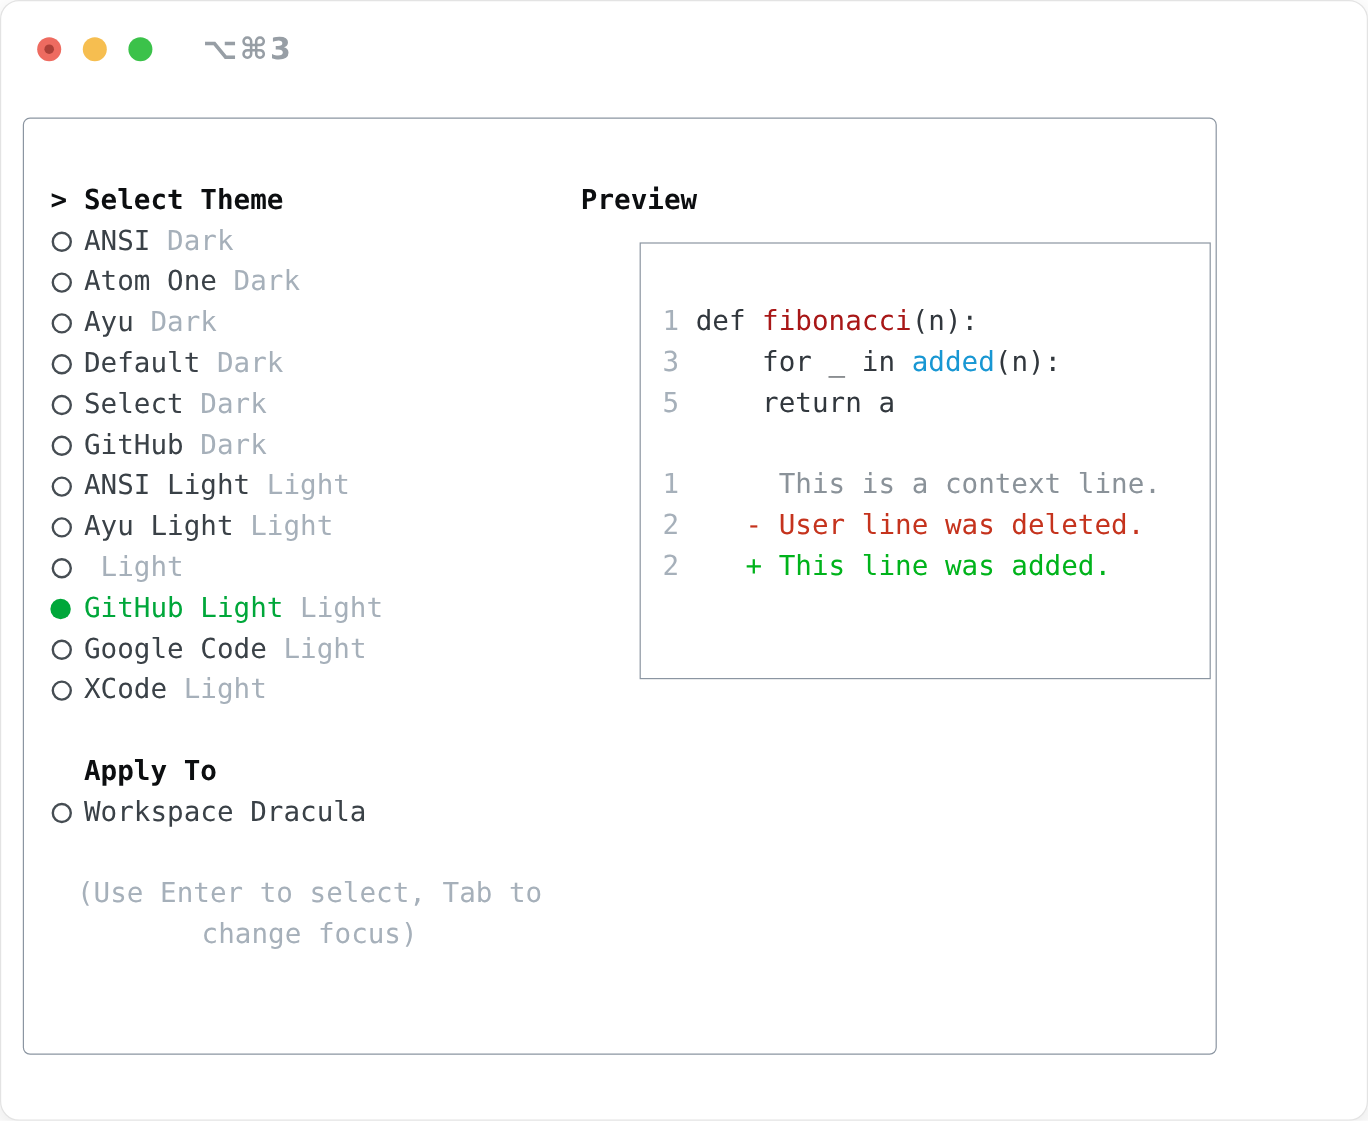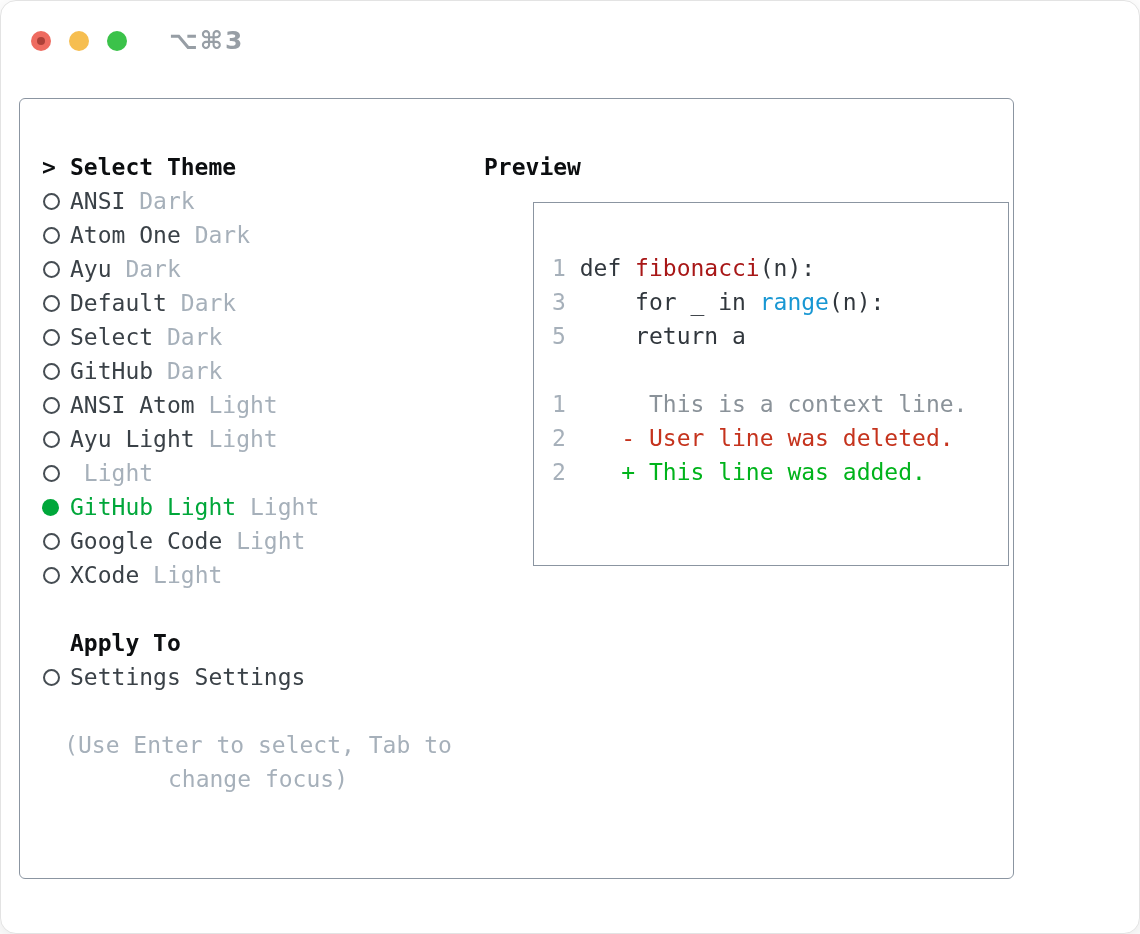--- a/index.html
+++ b/index.html
@@ -106,50 +106,50 @@
         <span class="header-text">Select Theme</span>
       </div>
 
       <div id="theme-items">
           <div class="row"><span class="marker"><span class="bullet"></span></span><span class="label">ANSI</span><span class="variant"> Dark</span></div>
           <div class="row"><span class="marker"><span class="bullet"></span></span><span class="label">Atom One</span><span class="variant"> Dark</span></div>
           <div class="row"><span class="marker"><span class="bullet"></span></span><span class="label">Ayu</span><span class="variant"> Dark</span></div>
           <div class="row"><span class="marker"><span class="bullet"></span></span><span class="label">Default</span><span class="variant"> Dark</span></div>
           <div class="row"><span class="marker"><span class="bullet"></span></span><span class="label">Select</span><span class="variant"> Dark</span></div>
           <div class="row"><span class="marker"><span class="bullet"></span></span><span class="label">GitHub</span><span class="variant"> Dark</span></div>
-          <div class="row"><span class="marker"><span class="bullet"></span></span><span class="label">ANSI Atom</span><span class="variant"> Light</span></div>
+          <div class="row"><span class="marker"><span class="bullet"></span></span><span class="label">ANSI Light</span><span class="variant"> Light</span></div>
           <div class="row"><span class="marker"><span class="bullet"></span></span><span class="label">Ayu Light</span><span class="variant"> Light</span></div>
           <div class="row"><span class="marker"><span class="bullet"></span></span><span class="variant"> Light</span></div>
           <div class="row"><span class="marker"><span class="bullet on"></span></span><span class="label selected">GitHub Light</span><span class="variant"> Light</span></div>
           <div class="row"><span class="marker"><span class="bullet"></span></span><span class="label">Google Code</span><span class="variant"> Light</span></div>
           <div class="row"><span class="marker"><span class="bullet"></span></span><span class="label">XCode</span><span class="variant"> Light</span></div>
         </div>
 
       <div class="spacer"></div>
 
       <div class="row">
         <span class="marker"></span>
         <span class="header-text">Apply To</span>
       </div>
 
       <div id="apply-options">
-          <div class="row"><span class="marker"><span class="bullet"></span></span><span class="label">Settings Settings</span></div>
+          <div class="row"><span class="marker"><span class="bullet"></span></span><span class="label">Workspace Dracula</span></div>
         </div>
 
       <div class="spacer"></div>
 
       <div class="hint">(Use Enter to select, Tab to change focus)</div>
     </div>
 
     <div class="preview-header">Preview</div>
 
     <div class="preview-box">
       <div id="code-lines">
           <div class="pline"><span class="lnum">1 </span><span class="seg-plain">def </span><span class="seg-func">fibonacci</span><span class="seg-plain">(n):</span></div>
-          <div class="pline"><span class="lnum">3 </span><span class="seg-plain">    for _ in </span><span class="seg-builtin">range</span><span class="seg-plain">(n):</span></div>
+          <div class="pline"><span class="lnum">3 </span><span class="seg-plain">    for _ in </span><span class="seg-builtin">added</span><span class="seg-plain">(n):</span></div>
           <div class="pline"><span class="lnum">5 </span><span class="seg-plain">    return a</span></div>
         </div>
       <div class="pline"></div>
       <div id="diff-lines">
           <div class="pline"><span class="lnum">1 </span><span class="seg-context">     This is a context line.</span></div>
           <div class="pline"><span class="lnum">2 </span><span class="seg-deleted">   - User line was deleted.</span></div>
           <div class="pline"><span class="lnum">2 </span><span class="seg-added">   + This line was added.</span></div>
         </div>
     </div>
 

